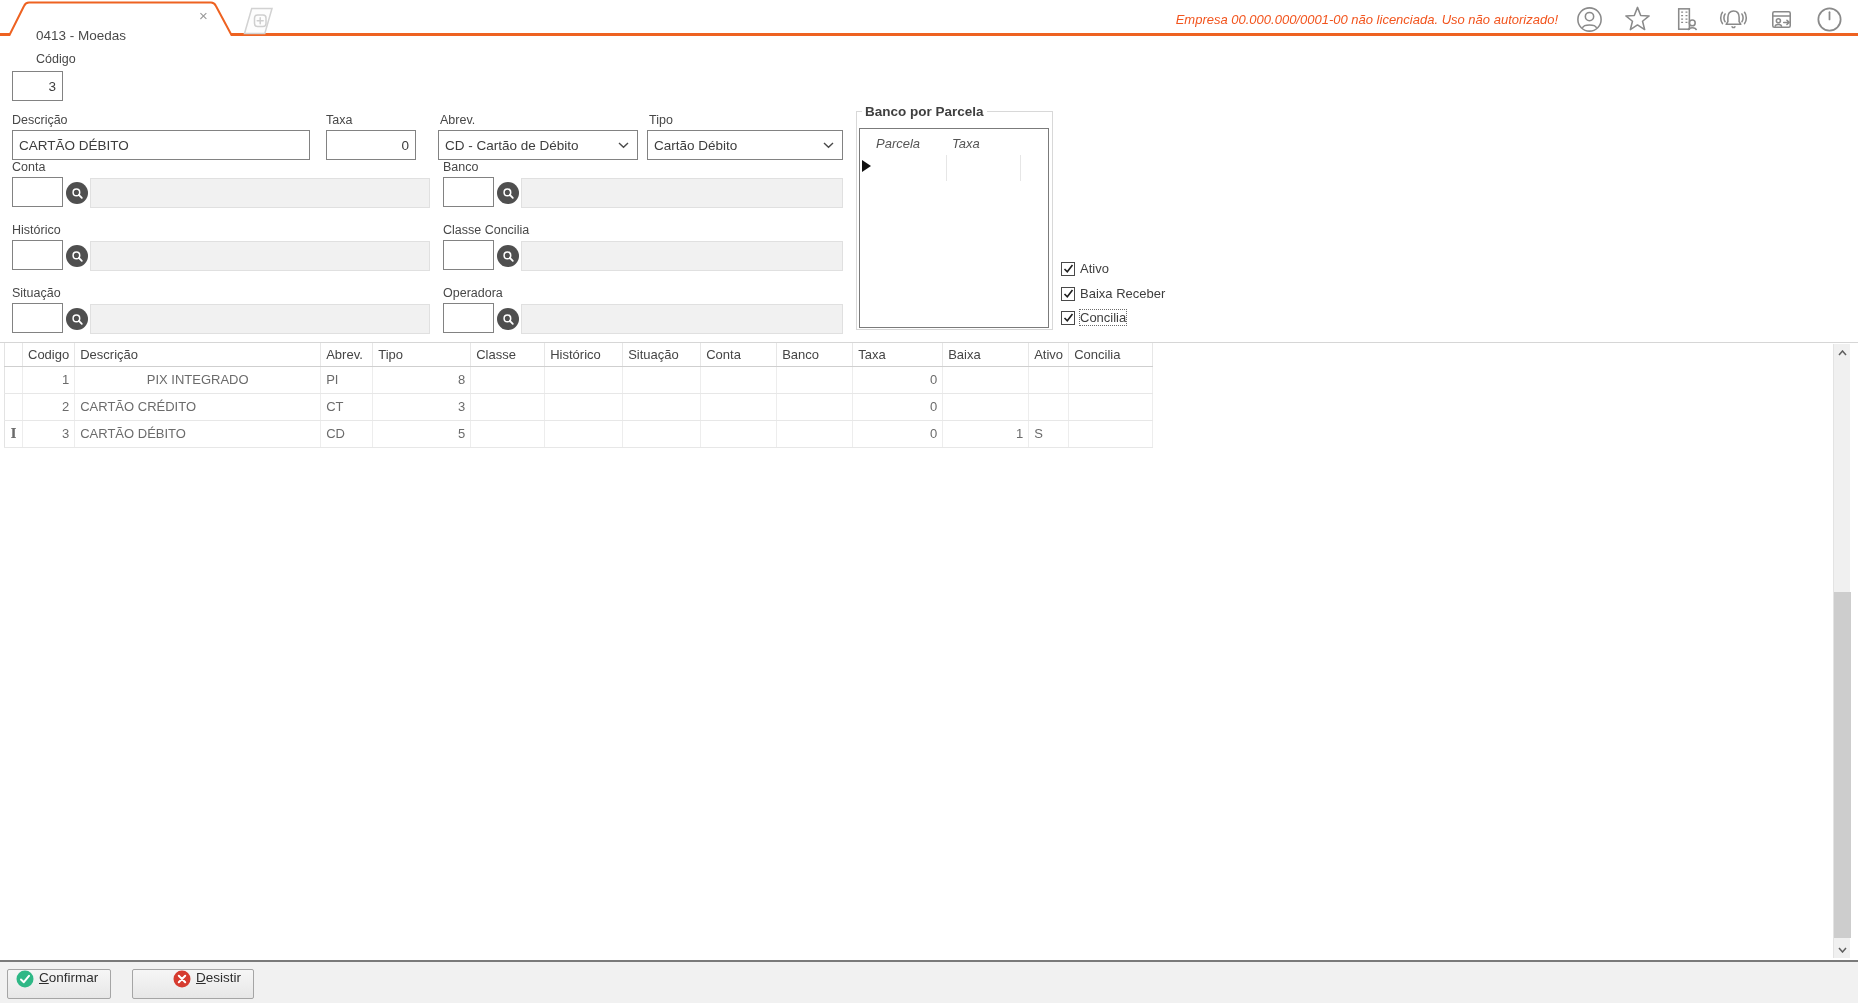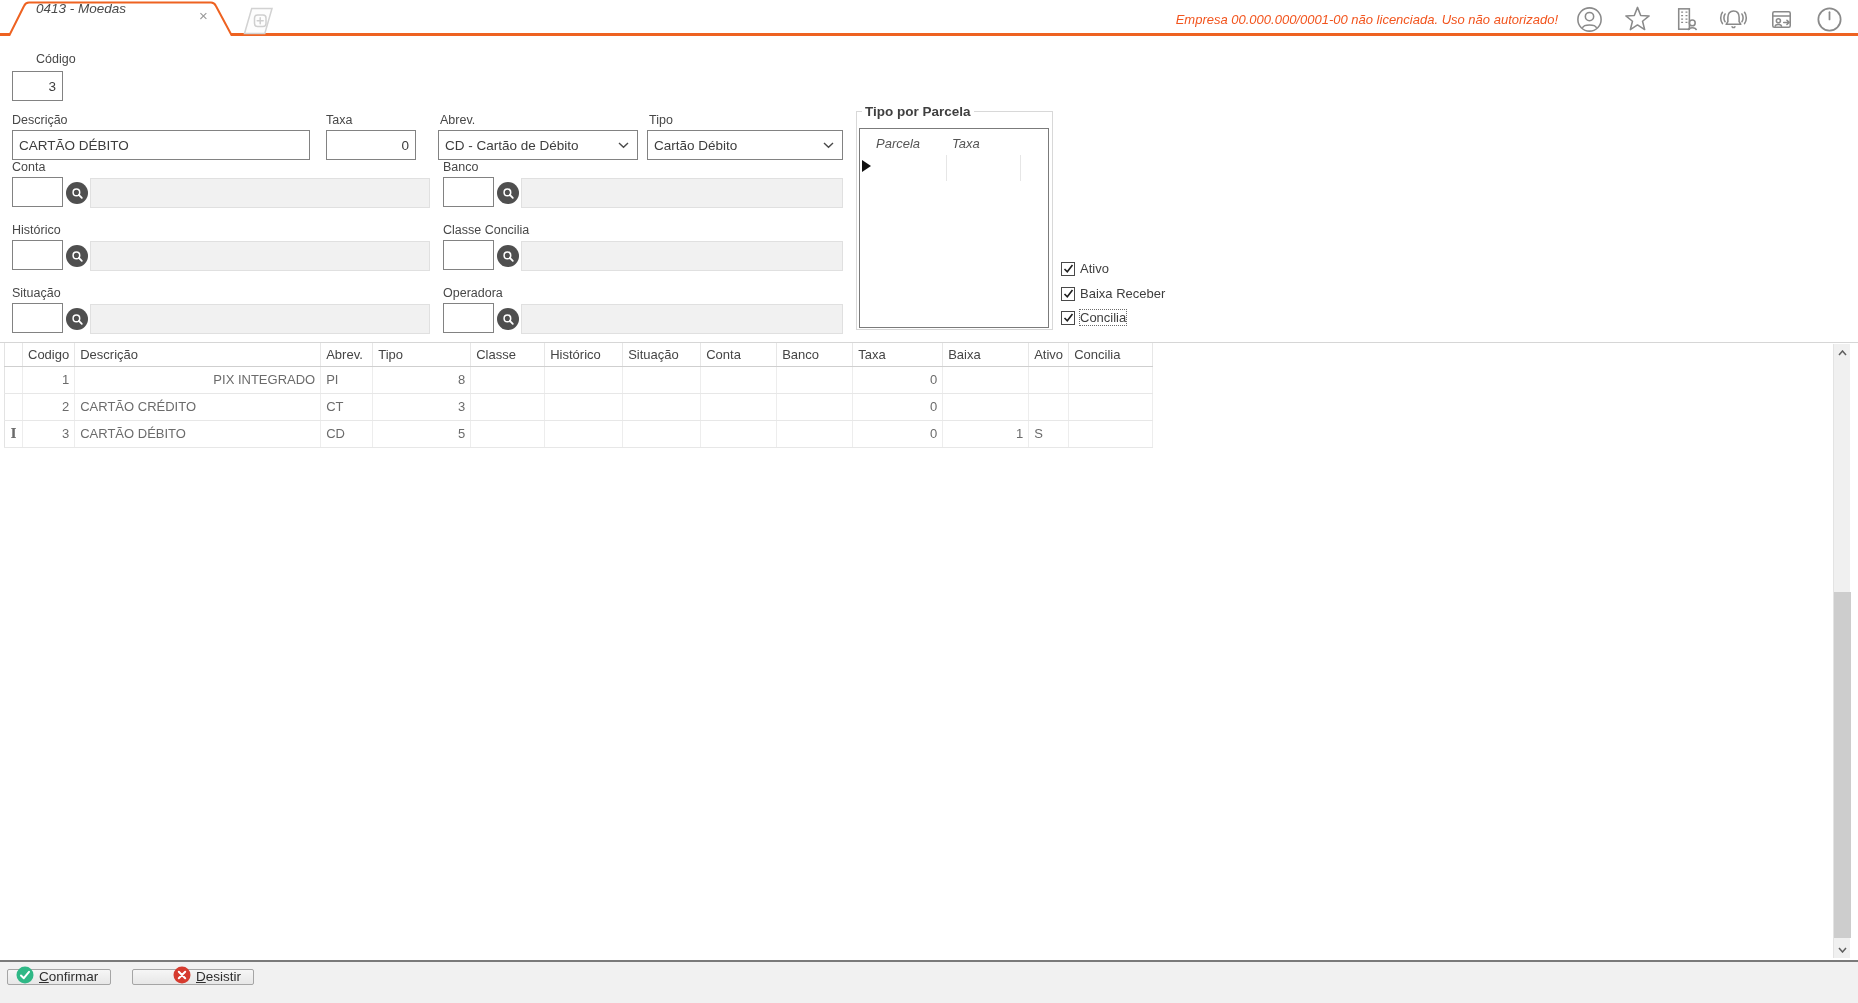--- a/index.html
+++ b/index.html
@@ -2,21 +2,21 @@
 <html><head>
 <meta charset="utf-8">
 <style>
   * { margin:0; padding:0; box-sizing:border-box; }
   html,body { width:1858px; height:1003px; }
   body { font-family:"Liberation Sans", sans-serif; background:#fff; position:relative; overflow:hidden; color:#4a4a4a; }
 
   
   .tabbar { position:absolute; left:0; top:0; width:1858px; height:36px; background:#fff; border-bottom:3px solid #EE6221; }
   .tab-shape { position:absolute; left:8px; top:1px; }
-  .tab-title { position:absolute; left:36px; top:1px; font-size:13.5px; color:#4a4a4a; white-space:nowrap;font-style:italic; }
+  .tab-title { position:absolute; left:36px; top:28px; font-size:13.5px; color:#4a4a4a; white-space:nowrap; }
   .tab-close { position:absolute; left:199px; top:8px; font-size:15px; color:#9a9a9a; cursor:pointer; line-height:1; }
   .newtab { position:absolute; left:243px; top:7px; }
   .lic-warning { position:absolute; right:300px; top:12px; font-size:13px; color:#F2541D; white-space:nowrap;font-style:italic; }
   .top-icons { position:absolute; right:13px; top:4px; display:flex; gap:17px; align-items:center; }
   .top-icons svg { display:block; cursor:pointer; }
 
   
   .lbl { position:absolute; font-size:12.5px; color:#474747; white-space:nowrap; }
   .tb { position:absolute; height:30px; border:1px solid #828282; background:#fff; font-family:"Liberation Sans",sans-serif;
         font-size:13.5px; color:#3d3d3d; padding:0 6px; outline:none; }
@@ -47,21 +47,21 @@
                   border-bottom:1px solid #e7e7e7; white-space:nowrap; overflow:hidden; }
   td.ind-cell { font-family:"DejaVu Serif", serif; font-weight:bold; color:#111; text-align:center !important; font-size:13.5px; padding:0 2px; }
 
   .vscroll { position:absolute; left:1833px; top:344px; width:17px; height:614px; background:#f0f0f0; border-left:1px solid #e3e3e3; }
   .vscroll .arr { position:absolute; left:0; width:17px; height:17px; display:flex; align-items:center; justify-content:center; cursor:pointer; }
   .vscroll .thumb { position:absolute; left:0; top:248px; width:17px; height:346px; background:#cdcdcd; cursor:pointer; }
 
   
   .footer-sep { position:absolute; left:0; top:960px; width:1858px; height:2px; background:#7a7a7a; }
   .footerbar { position:absolute; left:0; top:962px; width:1858px; height:41px; background:#f1f1f1; }
-  .btn { position:absolute; top:7px; height:16px; display:flex; align-items:flex-end; gap:5px; padding:0 12px 0 8px;
+  .btn { position:absolute; top:7px; height:30px; display:flex; align-items:flex-start; gap:5px; padding:0 12px 0 8px;
          background:linear-gradient(#f6f6f6,#e7e7e7); border:1px solid #a5a5a5; border-radius:2px; font-size:13.5px; color:#2e2e2e; cursor:pointer; }
   .btn svg { flex:none; }
 </style>
 </head>
 <body>
 
 <div class="tabbar">
   <svg class="tab-shape" width="226" height="35" viewBox="0 0 226 35">
     <path d="M1 35 L16 5 Q17.6 1.5 21 1.5 L203 1.5 Q206.2 1.5 207.8 4.7 L224 35" fill="#ffffff" stroke="#EE6221" stroke-width="2"></path>
   </svg>
@@ -190,21 +190,21 @@
   <input class="tb" style="left: 443px; top: 303px; width: 51px;">
   <div class="lookup-btn" style="left:497px; top:308px;">
     <svg width="13" height="13" viewBox="0 0 13 13" fill="none">
         <circle cx="5.4" cy="5.4" r="3.3" stroke="#fff" stroke-width="1.5"></circle>
         <path d="M7.9 7.9 L10.8 10.8" stroke="#fff" stroke-width="1.8" stroke-linecap="round"></path>
       </svg>
   </div>
   <input class="tb dis" style="left: 521px; top: 304px; width: 322px;" disabled="">
 
   <fieldset class="parcela">
-    <legend>Tipo por Parcela</legend>
+    <legend>Banco por Parcela</legend>
   </fieldset>
   <div class="parcela-grid">
     <span class="hdr" style="left:16px;">Parcela</span>
     <span class="hdr" style="left:92px;">Taxa</span>
     <div class="pg-vline" style="left:86px;"></div>
     <div class="pg-vline" style="left:160px;"></div>
     <div class="row-arrow"></div>
   </div>
 
   <div class="cbrow" style="left:1061px; top:261px;">
@@ -266,21 +266,21 @@
           <th>Taxa</th>
           <th>Baixa</th>
           <th>Ativo</th>
           <th>Concilia</th>
         </tr>
       </thead>
       <tbody>
         <tr>
           <td style="text-align: left;"></td>
           <td style="text-align: right;">1</td>
-          <td style="text-align: right; margin-left: 32px;">PIX INTEGRADO</td>
+          <td style="text-align: center; margin-left: 32px;">PIX INTEGRADO</td>
           <td style="text-align: left;">PI</td>
           <td style="text-align: right;">8</td>
           <td style="text-align: left;"></td>
           <td style="text-align: left;"></td>
           <td style="text-align: left;"></td>
           <td style="text-align: left;"></td>
           <td style="text-align: left;"></td>
           <td style="text-align: right;">0</td>
           <td style="text-align: right;"></td>
           <td style="text-align: left;"></td>

